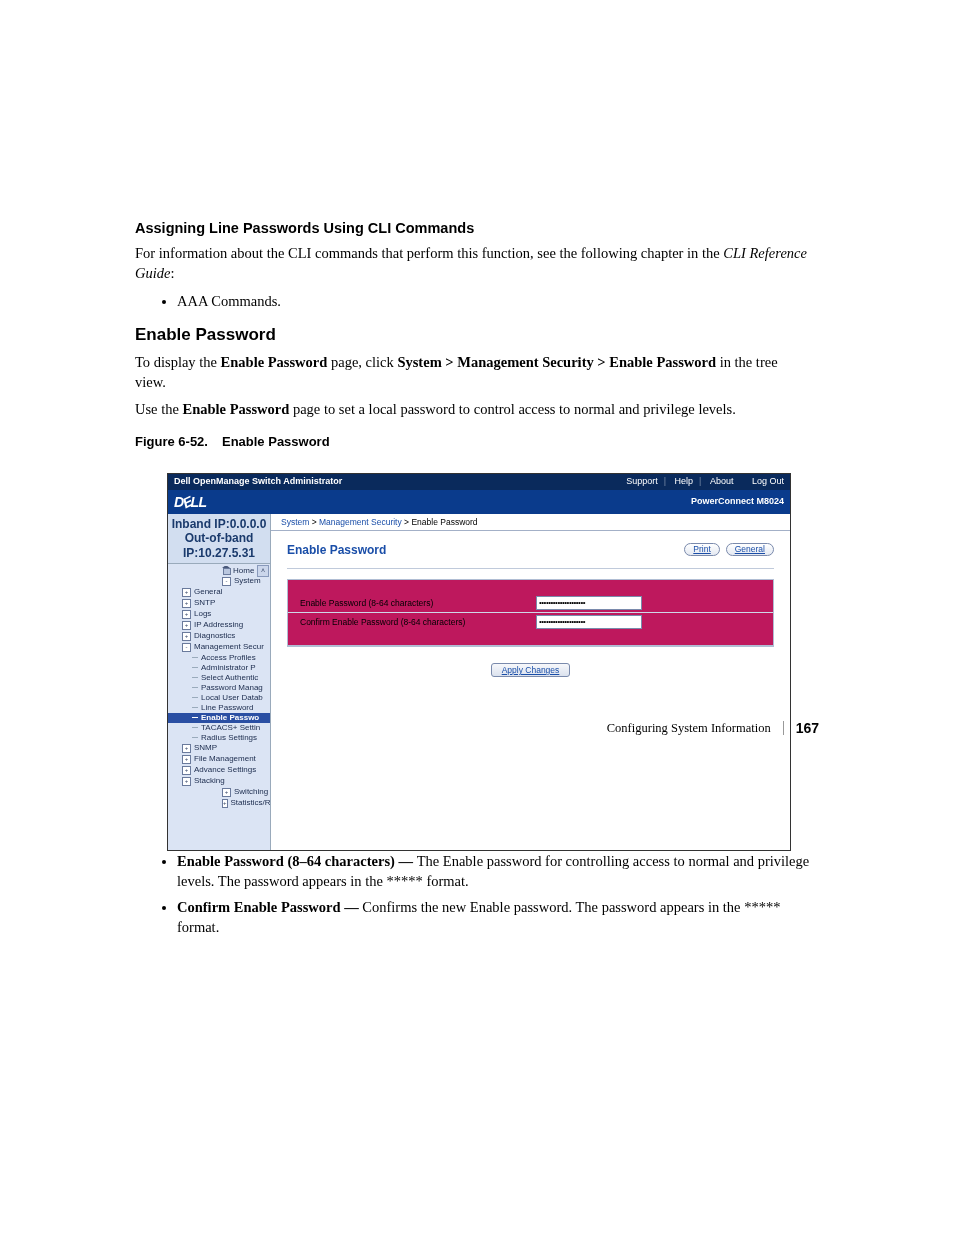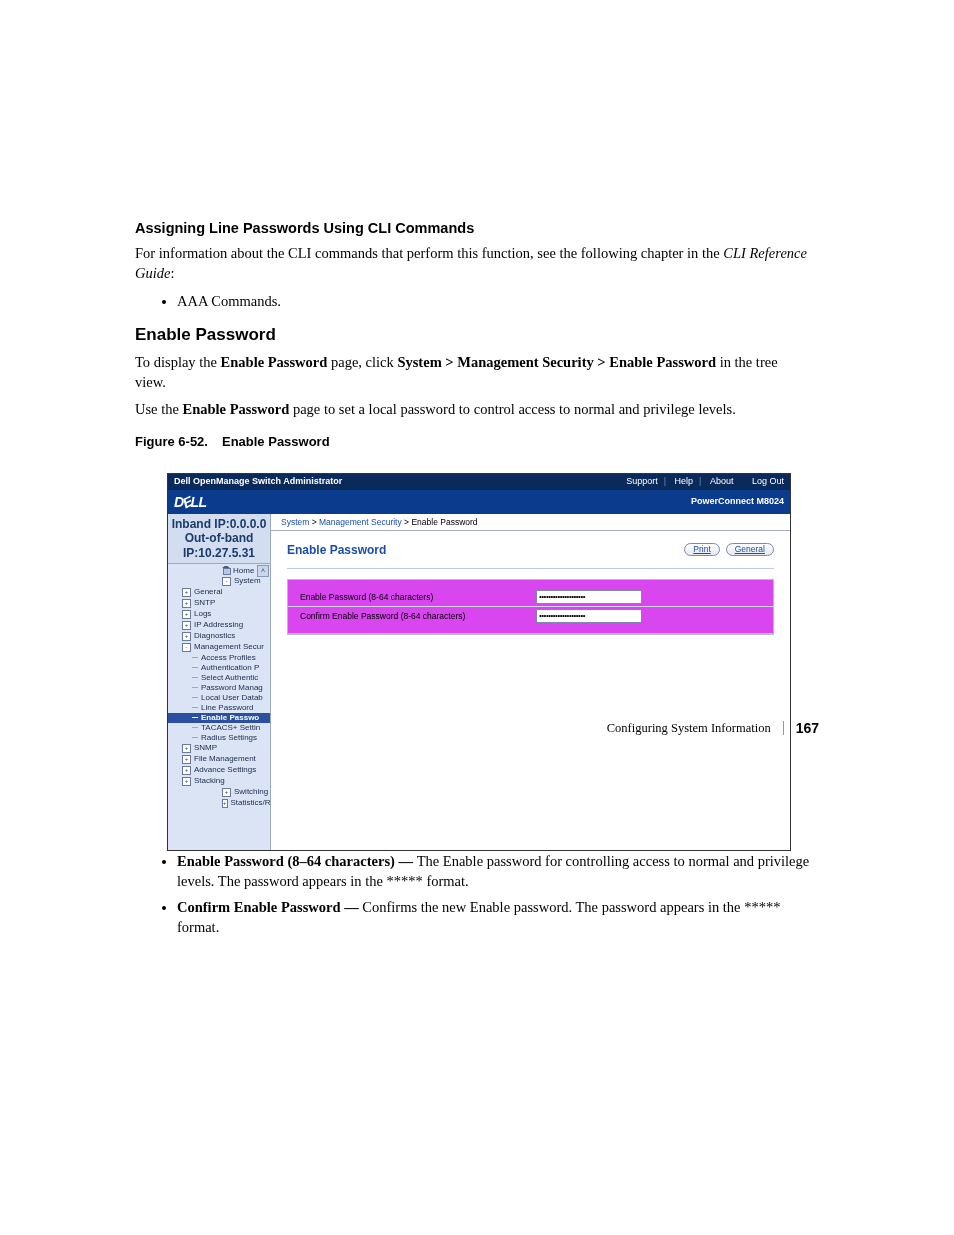--- a/index.html
+++ b/index.html
@@ -249,24 +249,24 @@
     border-radius: 8px;
     padding: 1px 8px;
     font-size: 8.5px;
     color: #1a4ea8;
     text-decoration: underline;
     margin-left: 6px;
     background: linear-gradient(#fff,#e4e9f2);
     cursor: pointer;
   }
   .form-box {
-    background: #d946ef;
+    background: #be185d;
     border: 1px solid #b0bdd3;
     border-bottom: 2px solid #b0bdd3;
-    padding: 8px 0;
+    padding: 14px 0;
   }
   .form-row {
     display: flex;
     align-items: center;
     padding: 2px 12px;
     font-size: 8.5px;
   }
   .form-row + .form-row { border-top: 1px solid #cfd8e8; }
   .form-row label { width: 236px; }
   .form-row input {
@@ -398,21 +398,21 @@
           <div class="tree-row l2">
               <span class="box">-</span>
               <span>Management Secur</span>
             </div>
           <div class="tree-row l3">
               <span class="dash"></span>
               <span>Access Profiles</span>
             </div>
           <div class="tree-row l3">
               <span class="dash"></span>
-              <span>Authentication P</span>
+              <span>Administrator P</span>
             </div>
           <div class="tree-row l3">
               <span class="dash"></span>
               <span>Select Authentic</span>
             </div>
           <div class="tree-row l3">
               <span class="dash"></span>
               <span>Password Manag</span>
             </div>
           <div class="tree-row l3">
@@ -476,20 +476,23 @@
           <div class="form-box">
             <div class="form-row">
               <label>Enable Password (8-64 characters)</label>
               <input type="password" value="••••••••••••••••••••" style="">
             </div>
             <div class="form-row">
               <label>Confirm Enable Password (8-64 characters)</label>
               <input type="password" value="••••••••••••••••••••" style="">
             </div>
           </div>
+          <div class="apply-wrap">
+            <span class="apply-btn">Apply Changes</span>
+          </div>
         </div>
       </div>
     </div>
   </div>
 
 
   <ul class="bul">
     <li>
       <b>Enable Password (8–64 characters) — </b><span>The Enable password for controlling access to normal and privilege levels. The password appears in the ***** format.</span>
     </li>

